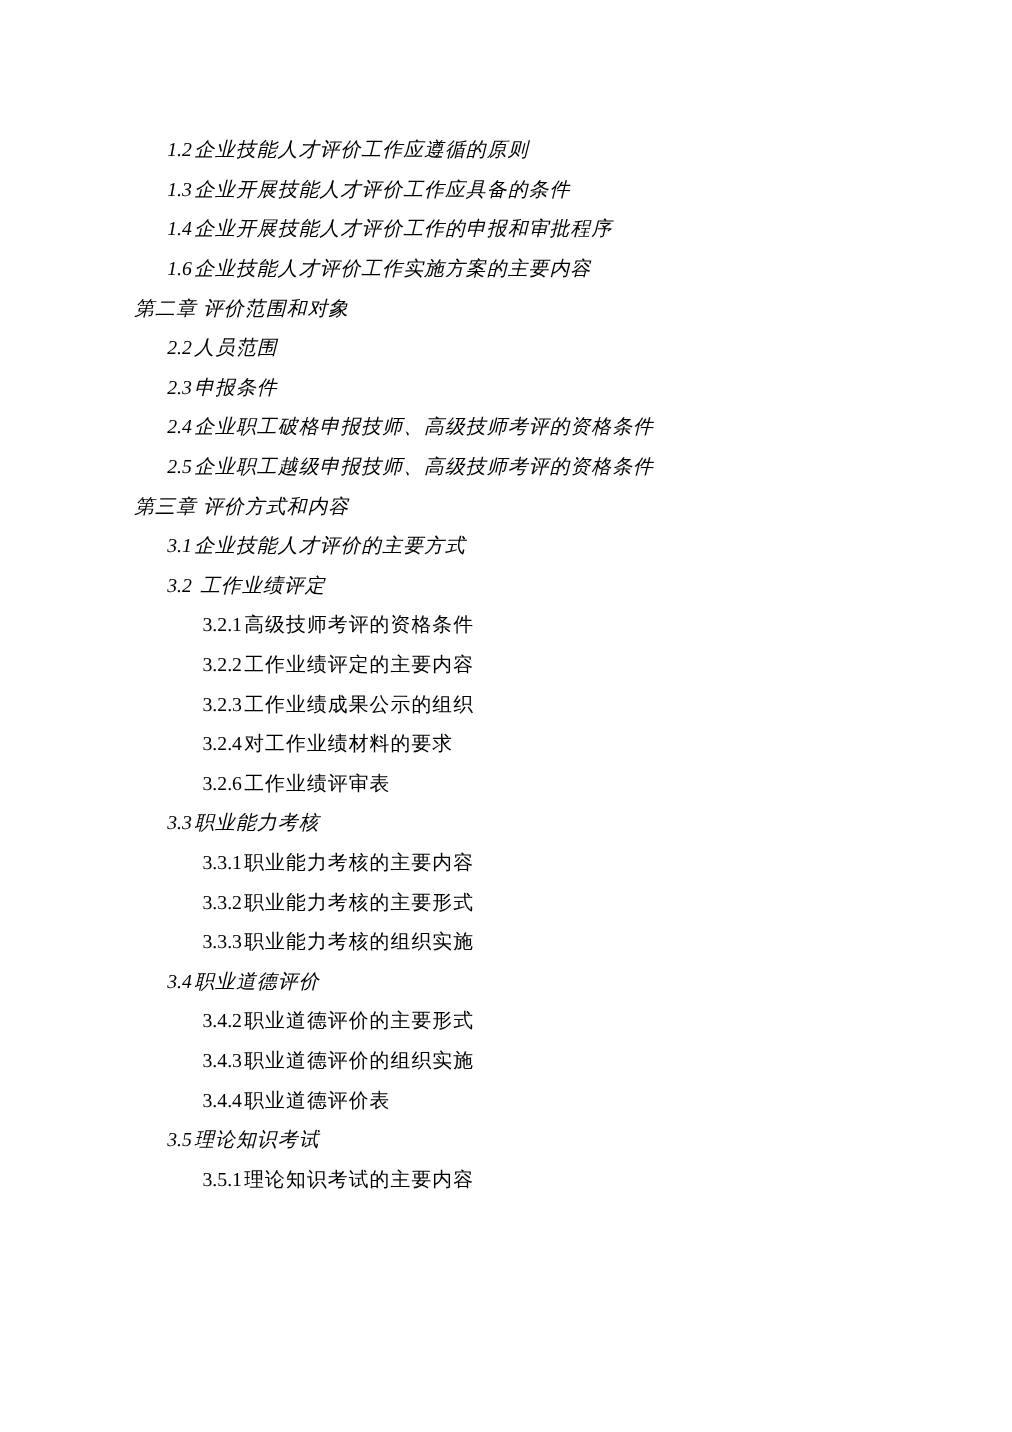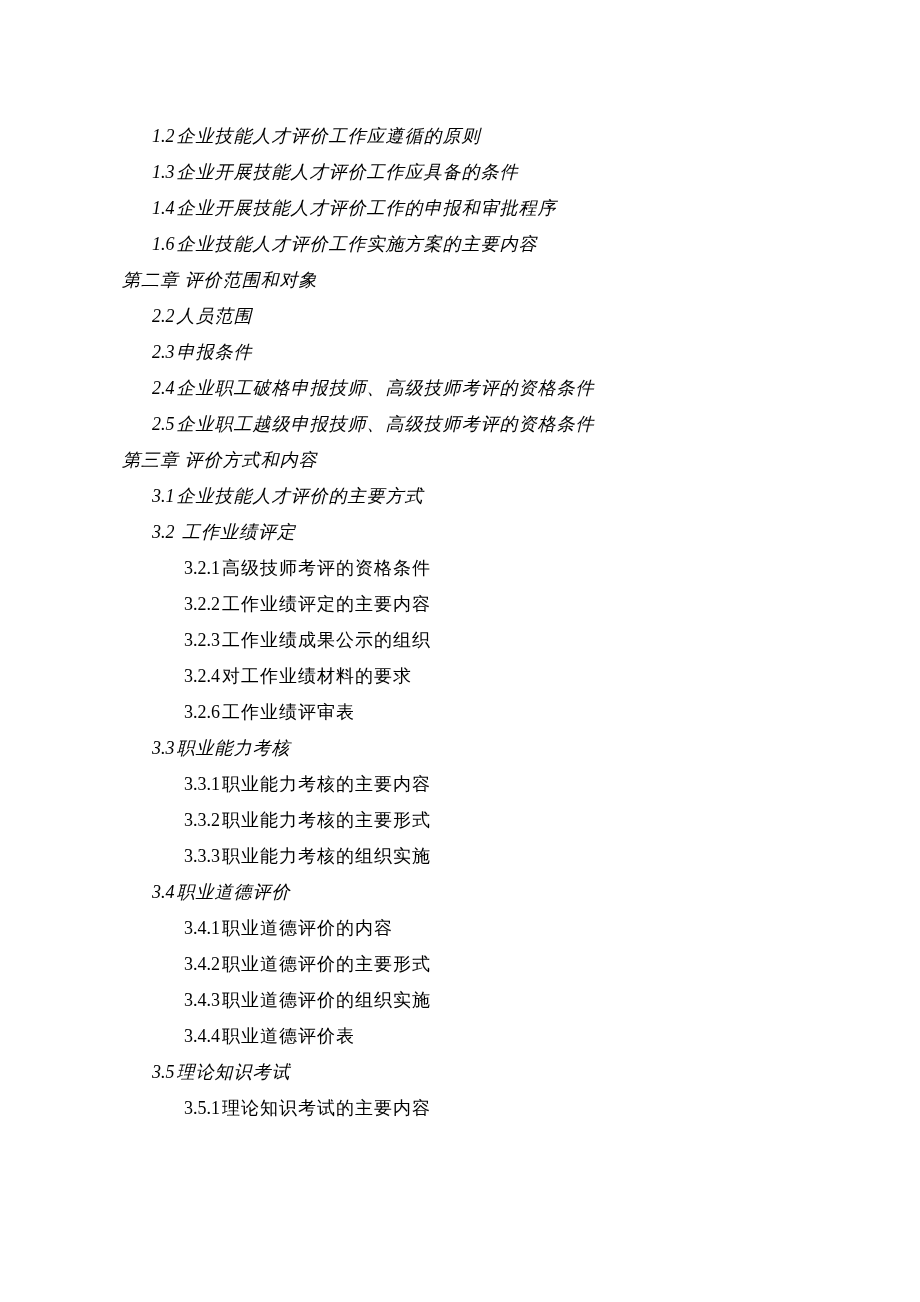--- a/index.html
+++ b/index.html
@@ -58,19 +58,18 @@
     <div class="level-2"><span class="num">3.2.1</span><span>高级技师考评的资格条件</span></div>
     <div class="level-2"><span class="num">3.2.2</span><span>工作业绩评定的主要内容</span></div>
     <div class="level-2"><span class="num">3.2.3</span><span>工作业绩成果公示的组织</span></div>
     <div class="level-2"><span class="num">3.2.4</span><span>对工作业绩材料的要求</span></div>
     <div class="level-2"><span class="num">3.2.6</span><span>工作业绩评审表</span></div>
     <div class="level-1"><span class="num">3.3</span><span>职业能力考核</span></div>
     <div class="level-2"><span class="num">3.3.1</span><span>职业能力考核的主要内容</span></div>
     <div class="level-2"><span class="num">3.3.2</span><span>职业能力考核的主要形式</span></div>
     <div class="level-2"><span class="num">3.3.3</span><span>职业能力考核的组织实施</span></div>
     <div class="level-1"><span class="num">3.4</span><span>职业道德评价</span></div>
-    <div class="level-2"><span class="num">3.4.1</span><span>职业道德评价的内容</span></div>
     <div class="level-2"><span class="num">3.4.2</span><span>职业道德评价的主要形式</span></div>
     <div class="level-2"><span class="num">3.4.3</span><span>职业道德评价的组织实施</span></div>
     <div class="level-2"><span class="num">3.4.4</span><span>职业道德评价表</span></div>
     <div class="level-1"><span class="num">3.5</span><span>理论知识考试</span></div>
     <div class="level-2"><span class="num">3.5.1</span><span>理论知识考试的主要内容</span></div>
   </div>
 
 </body></html>

